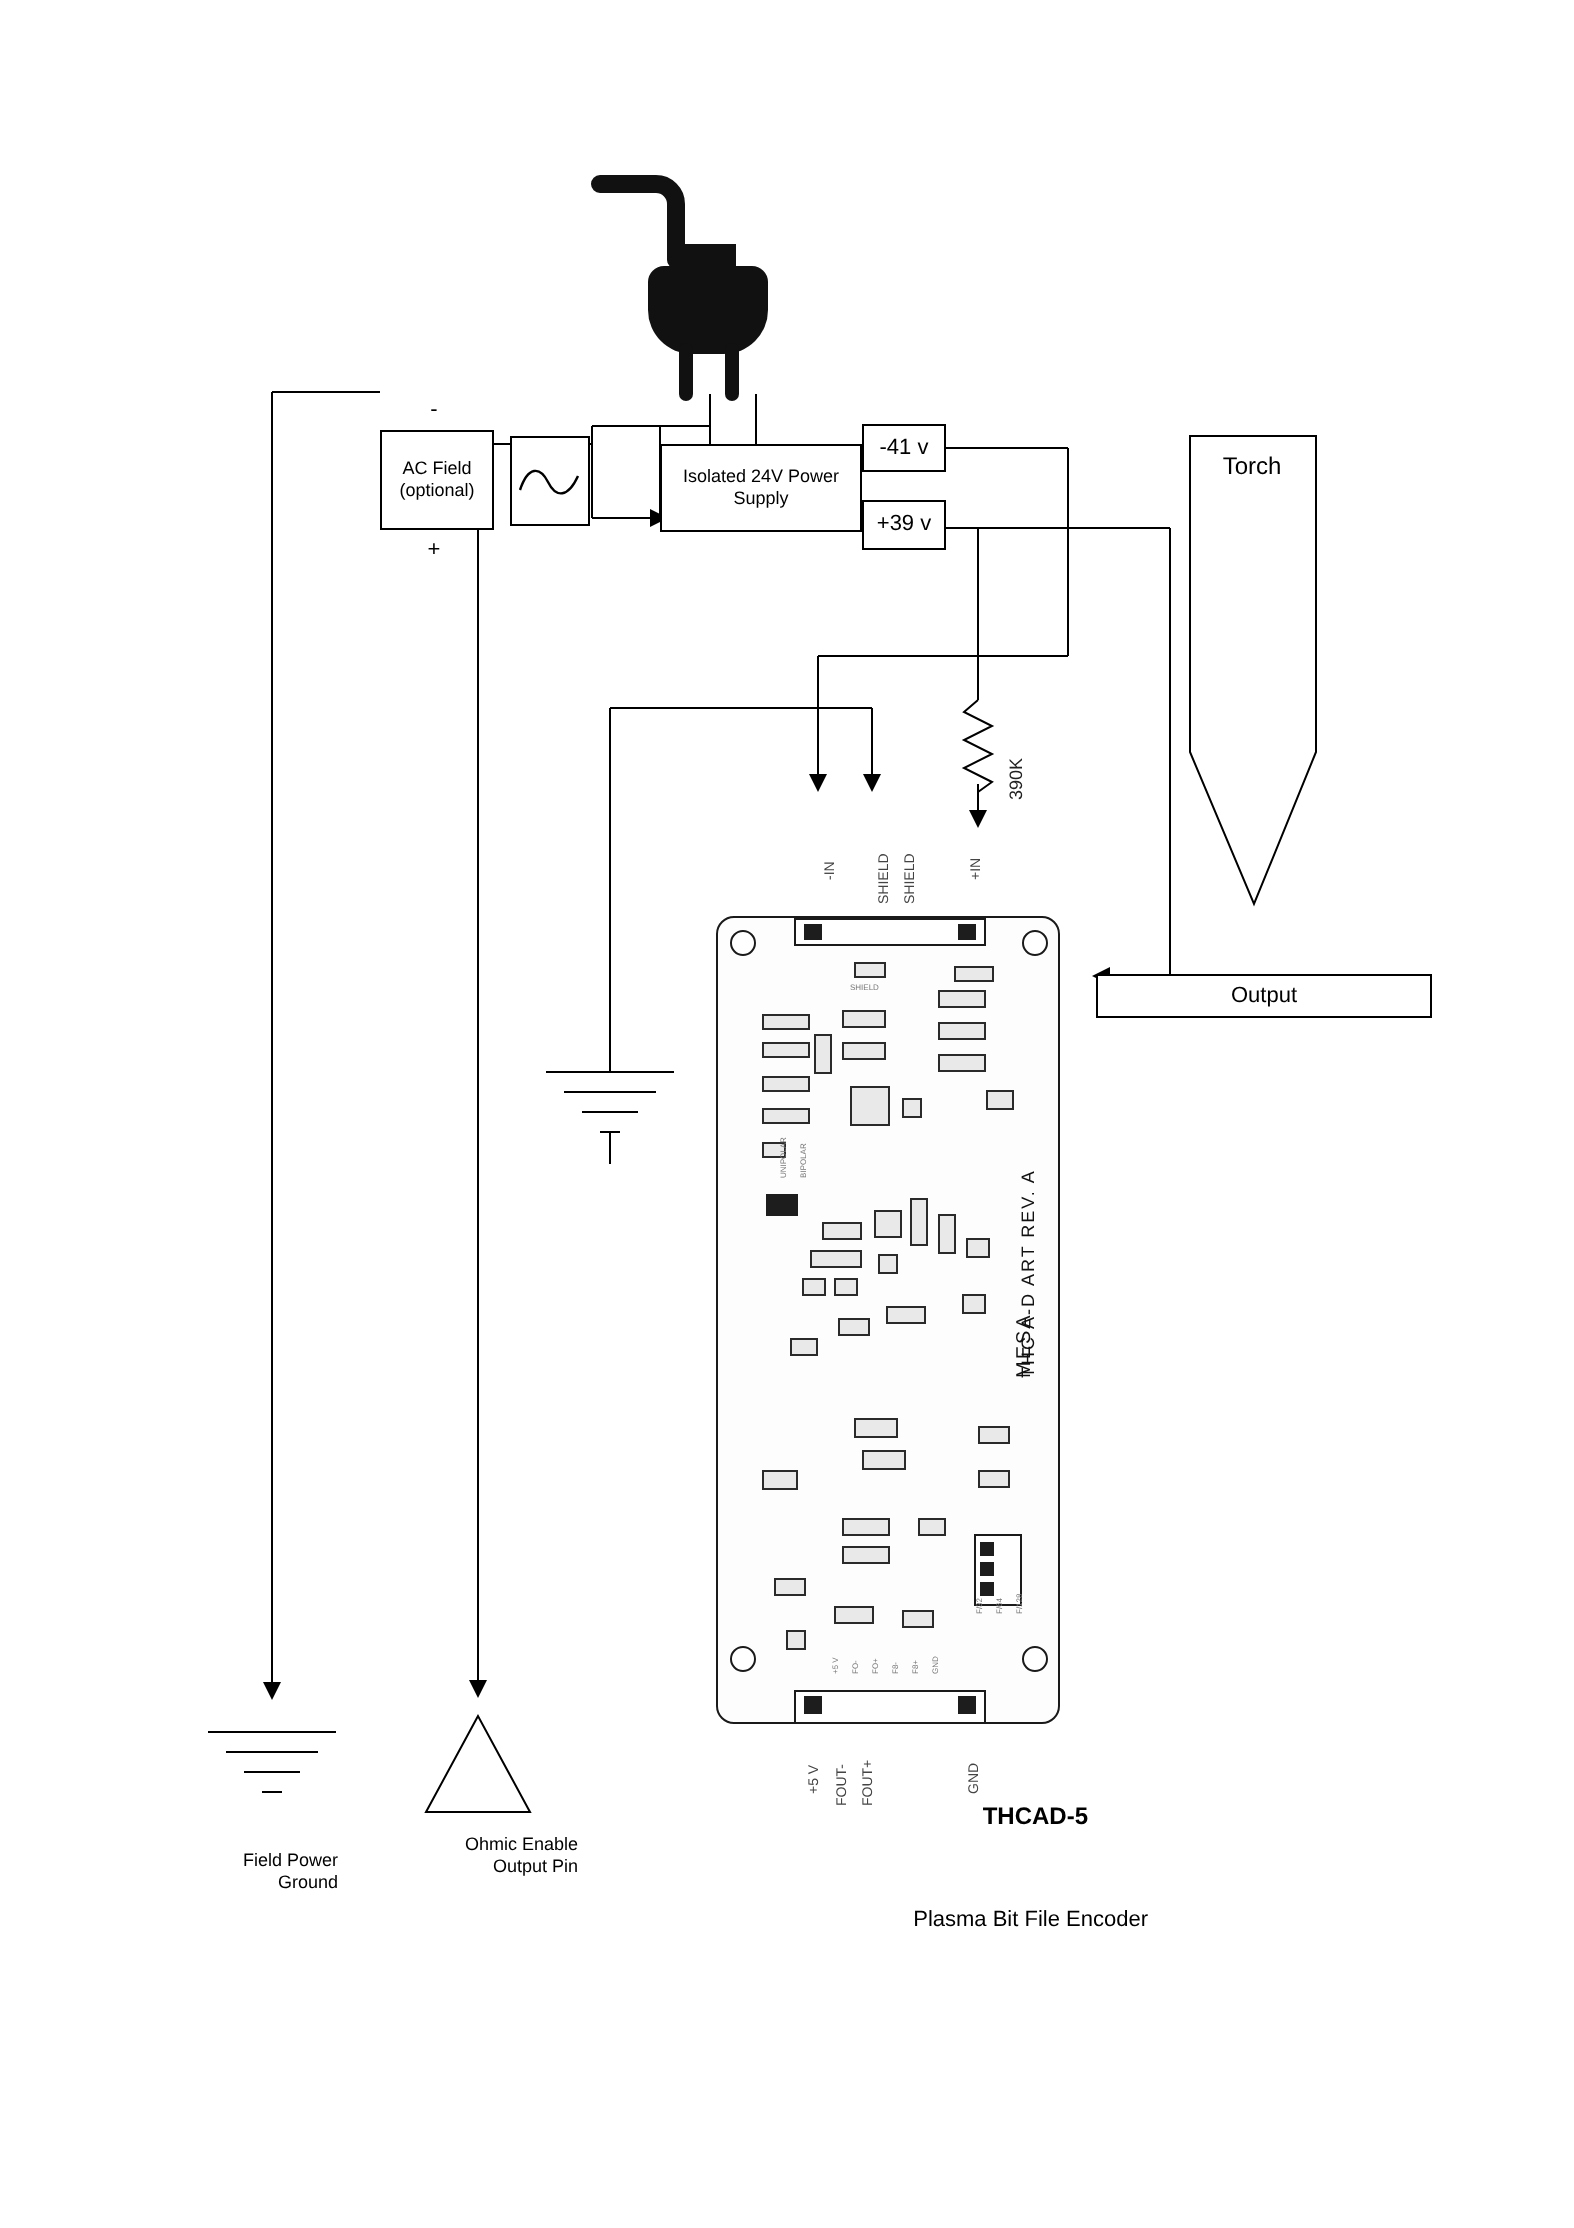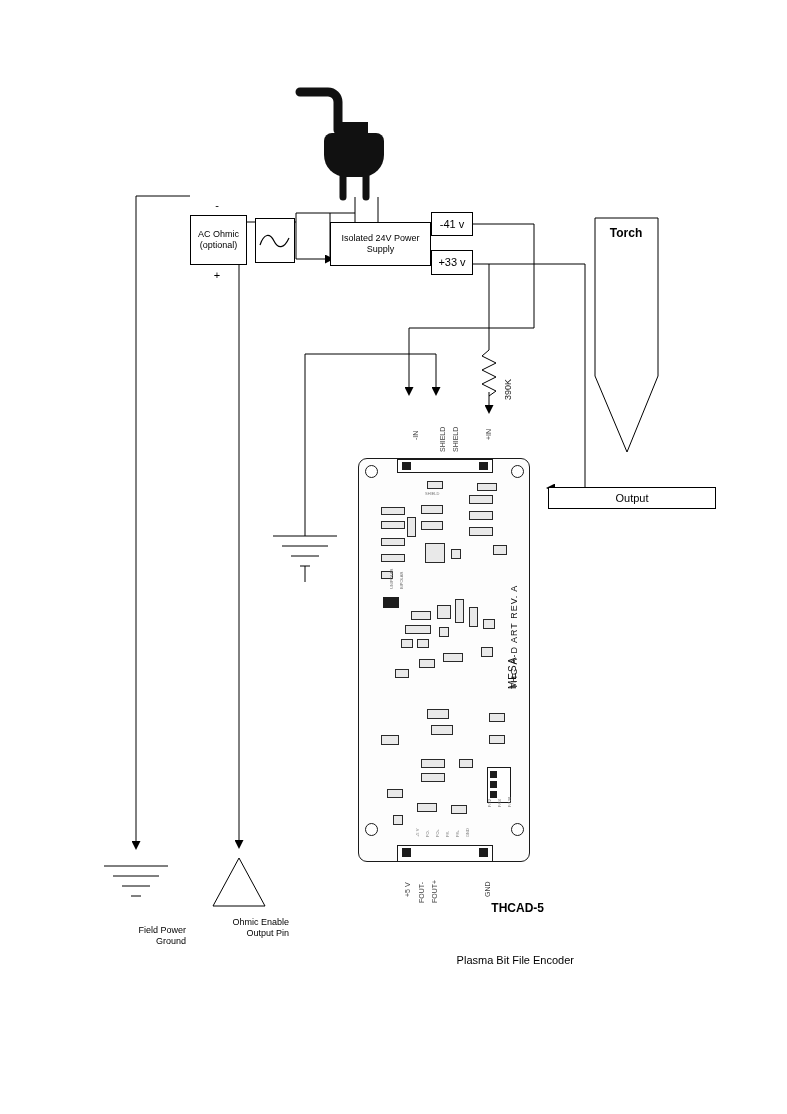--- a/index.html
+++ b/index.html
@@ -197,44 +197,44 @@
     <g stroke="#000" stroke-width="1" fill="none">
       <path d="M239,858 L213,906 L265,906 z"></path>
     </g>
 
     <g stroke="#000" stroke-width="1" fill="none">
       <path d="M595,218 h63 v158 l-31,76 l-32,-76 z"></path>
     </g>
   </svg>
 
   <div class="box" style="left:190px; top:215px; width:57px; height:50px;">
-    <span>AC Ohmic
+    <span>AC Field
 (optional)</span>
   </div>
 
   <div class="box" style="left:255px; top:218px; width:40px; height:45px;">
     <svg width="34" height="20" viewBox="0 0 34 20">
       <path d="M2,14 C6,2 12,2 16,10 C20,18 26,18 31,7" stroke="#000" fill="none" stroke-width="1.2"></path>
     </svg>
   </div>
 
   <div class="box" style="left:330px; top:222px; width:101px; height:44px;">
     <span>Isolated 24V Power
 Supply</span>
   </div>
 
   <div class="box" style="left:431px; top:212px; width:42px; height:24px; font-size:11px;">
     <span>-41 v</span>
   </div>
 
   <div class="box" style="left:431px; top:250px; width:42px; height:25px; font-size:11px;">
-    <span>+33 v</span>
-  </div>
-
-  <div class="lbl" style="left:596px; top:228px; width:60px; font-size:12px;font-weight:bold;">Torch</div>
+    <span>+39 v</span>
+  </div>
+
+  <div class="lbl" style="left:596px; top:228px; width:60px; font-size:12px;">Torch</div>
 
   <div class="box" style="left:548px; top:487px; width:168px; height:22px; font-size:11px;">
     <span>Output</span>
   </div>
 
   <div class="lbl" style="left:207px; top:200px; width:20px; font-size:11px;">-</div>
   <div class="lbl" style="left:207px; top:270px; width:20px; font-size:11px;">+</div>
 
   <div class="vert vert-dark" style="left:504px; top:400px; font-size:9px;">390K</div>
 
@@ -324,21 +324,21 @@
     <div class="silk" style="left:76px; top:378px; transform-origin:left top; transform:rotate(-90deg);">FO+</div>
     <div class="silk" style="left:86px; top:378px; transform-origin:left top; transform:rotate(-90deg);">F8-</div>
     <div class="silk" style="left:96px; top:378px; transform-origin:left top; transform:rotate(-90deg);">F8+</div>
     <div class="silk" style="left:106px; top:378px; transform-origin:left top; transform:rotate(-90deg);">GND</div>
 
     <div class="silk" style="left:128px; top:348px; transform-origin:left top; transform:rotate(-90deg);">F/32</div>
     <div class="silk" style="left:138px; top:348px; transform-origin:left top; transform:rotate(-90deg);">F/64</div>
     <div class="silk" style="left:148px; top:348px; transform-origin:left top; transform:rotate(-90deg);">F/128</div>
   </div>
 
-  <div class="caption" style="left:86px; top:925px; width:100px; font-size:9px; line-height:11px;">Field Power
+  <div class="caption" style="left:69px; top:925px; width:100px; font-size:9px; line-height:11px;">Field Power
 Ground</div>
   <div class="caption" style="left:189px; top:917px; width:100px; font-size:9px; line-height:11px;">Ohmic Enable
 Output Pin</div>
 
   <div class="caption caption-title" style="left:344px; top:901px; width:200px;">THCAD-5</div>
   <div class="caption" style="left:314px; top:953px; width:260px;">Plasma Bit File Encoder</div>
 
 </div>
 
 </body></html>

